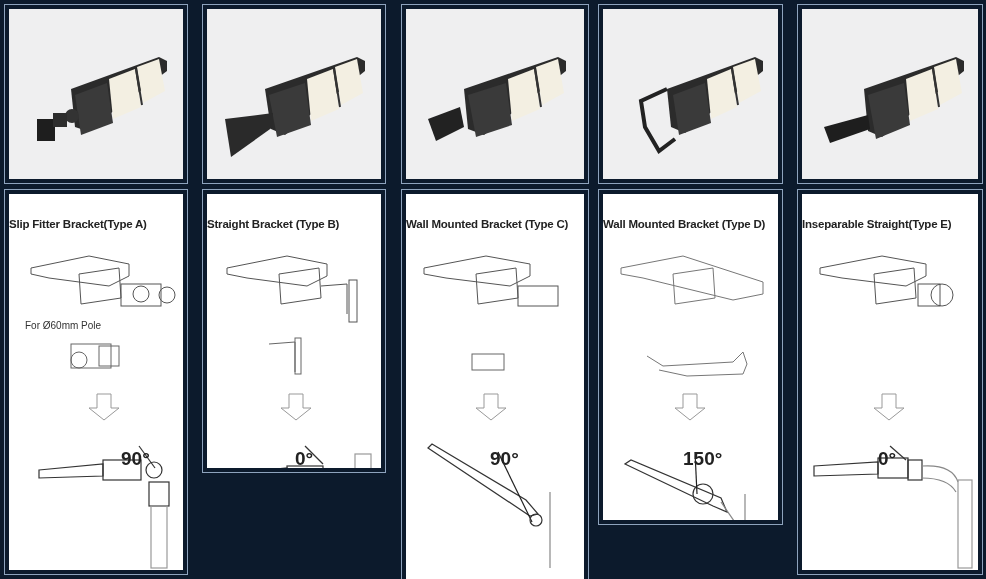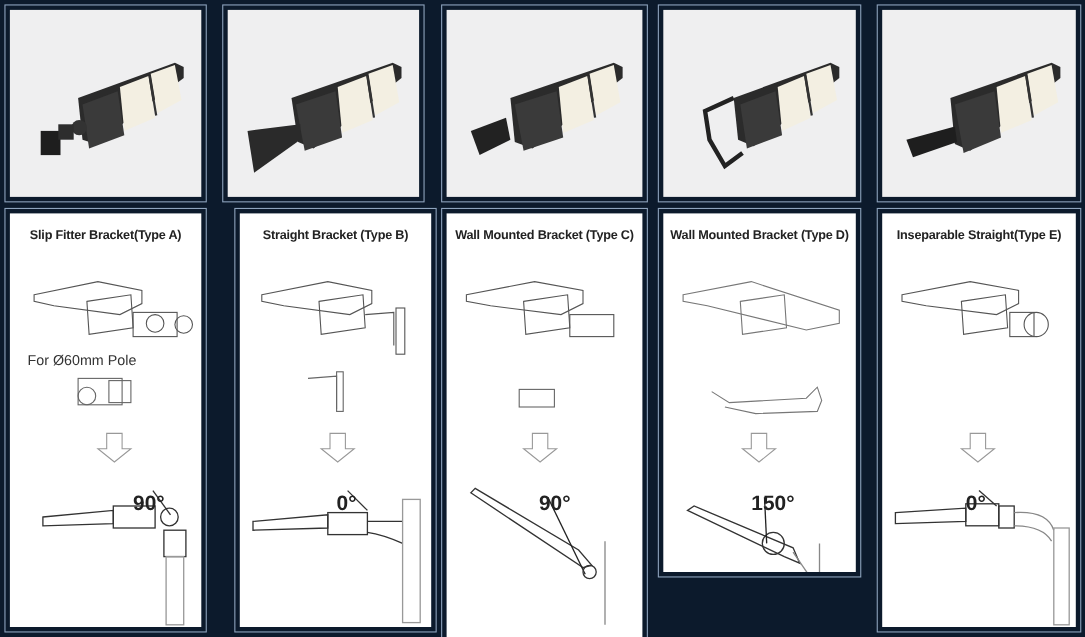--- a/index.html
+++ b/index.html
@@ -1,22 +1,22 @@
 <!DOCTYPE html>
 <html><head>
 <meta charset="utf-8">
 <style>
   html, body { margin:0; padding:0; }
   body { width:986px; height:579px; background:#0c1a2c; position:relative; overflow:hidden; font-family:"Liberation Sans", sans-serif; }
   .cell { position:absolute; box-sizing:border-box; border:1px solid #8ea3bd; padding:4px; background:#0c1a2c; }
   .inner { width:100%; height:100%; box-sizing:border-box; position:relative; overflow:hidden; }
   .photo .inner { background:#efeff0; }
   .draw .inner { background:#ffffff; }
-  .title { position:absolute; top:14px; left:0; right:0; text-align:center; font-size:11.5px; font-weight:bold; color:#222; letter-spacing:-0.2px; white-space:nowrap; }
-  .note { position:absolute; top:126px; left:16px; font-size:13px; color:#333; }
+  .title { position:absolute; top:24px; left:0; right:0; text-align:left; font-size:11.5px; font-weight:bold; color:#222; letter-spacing:-0.2px; white-space:nowrap; }
+  .note { position:absolute; top:126px; left:16px; font-size:10px; color:#333; }
   .angle { position:absolute; font-size:19px; font-weight:bold; color:#222; }
   svg { position:absolute; left:0; top:0; }
 </style>
 </head>
 <body>
 
 <div class="cell photo" style="left:4px;top:4px;width:184px;height:180px;">
   <div class="inner">
     <svg width="174" height="170">
       <polygon points="62,80 150,48 158,52 158,62 78,122 66,118" fill="#2b2b2b"></polygon>
@@ -68,21 +68,21 @@
     <svg width="174" height="170">
       <polygon points="58,80 150,48 158,52 158,62 78,126 64,120" fill="#2b2b2b"></polygon>
       <polygon points="100,70 126,60 132,100 104,112" fill="#f3efe2"></polygon>
       <polygon points="128,58 150,50 156,84 134,96" fill="#f3efe2"></polygon>
       <line x1="127" y1="60" x2="133" y2="98" stroke="#333" stroke-width="2"></line>
       <polygon points="62,86 98,74 104,116 70,128" fill="#3a3a3a"></polygon>
       <polygon points="18,110 66,104 66,118 24,148" fill="#2a2a2a"></polygon>
     </svg>
   </div>
 </div>
-<div class="cell draw" style="left:202px;top:189px;width:184px;height:386px;margin-left:11px;">
+<div class="cell draw" style="left:202px;top:189px;width:184px;height:284px;">
   <div class="inner">
     <div class="title">Straight Bracket (Type B)</div>
     <svg width="174" height="376">
       <g fill="none" stroke="#555" stroke-width="1">
         <polygon points="20,74 80,62 120,70 120,82 100,92 40,84 20,80"></polygon>
         <polygon points="72,80 112,74 114,104 74,110"></polygon>
         <path d="M114,92 L140,90 L140,120"></path>
         <rect x="142" y="86" width="8" height="42"></rect>
       </g>
       <g fill="none" stroke="#666" stroke-width="1">

